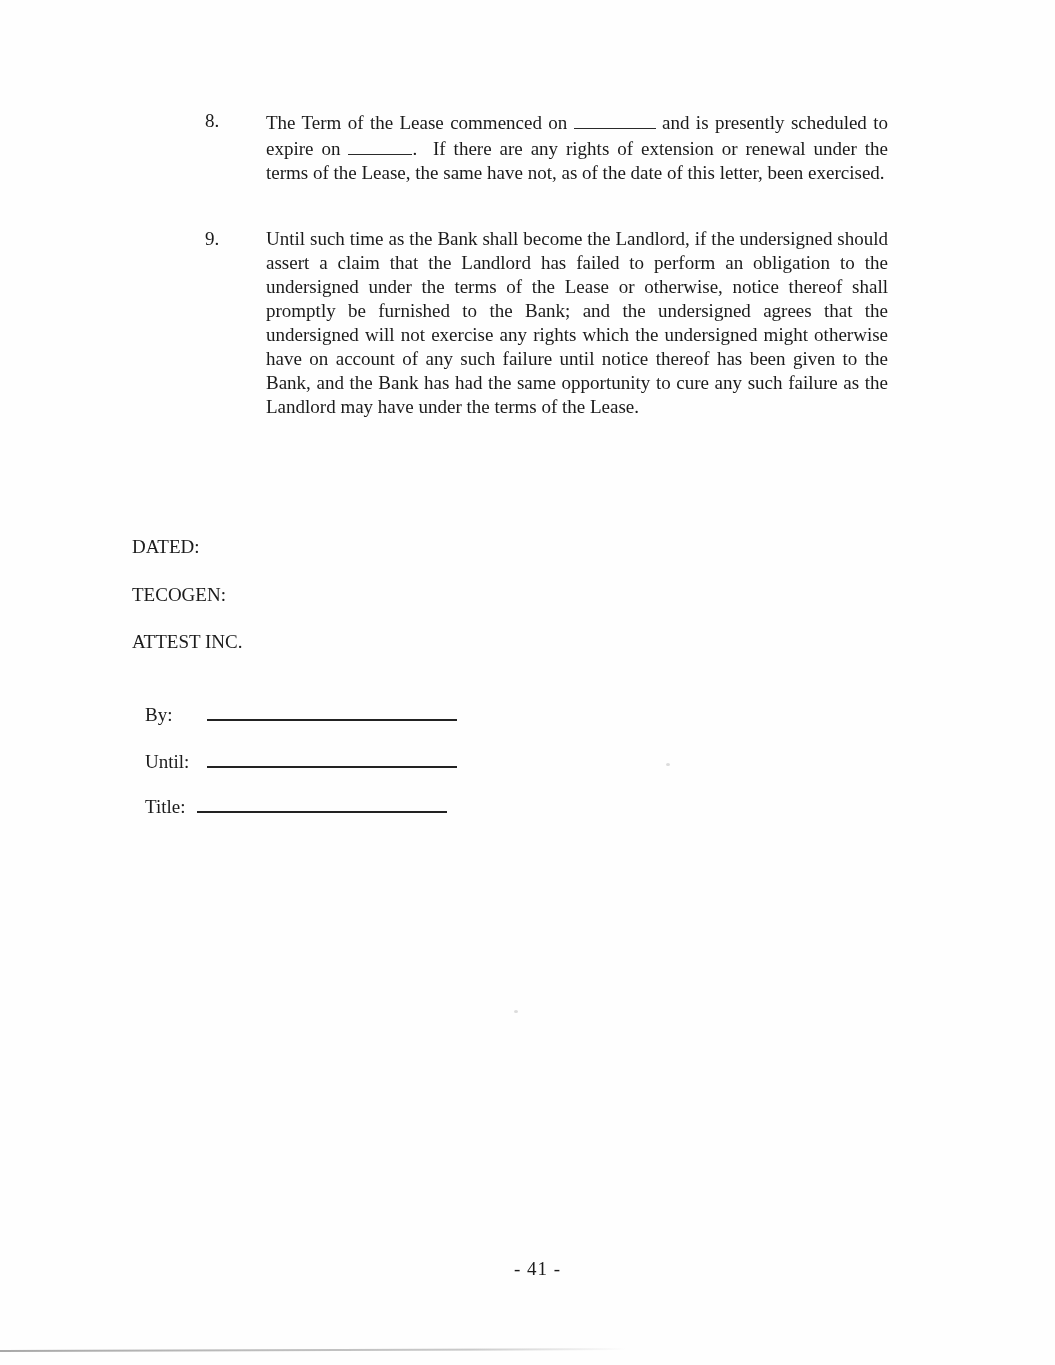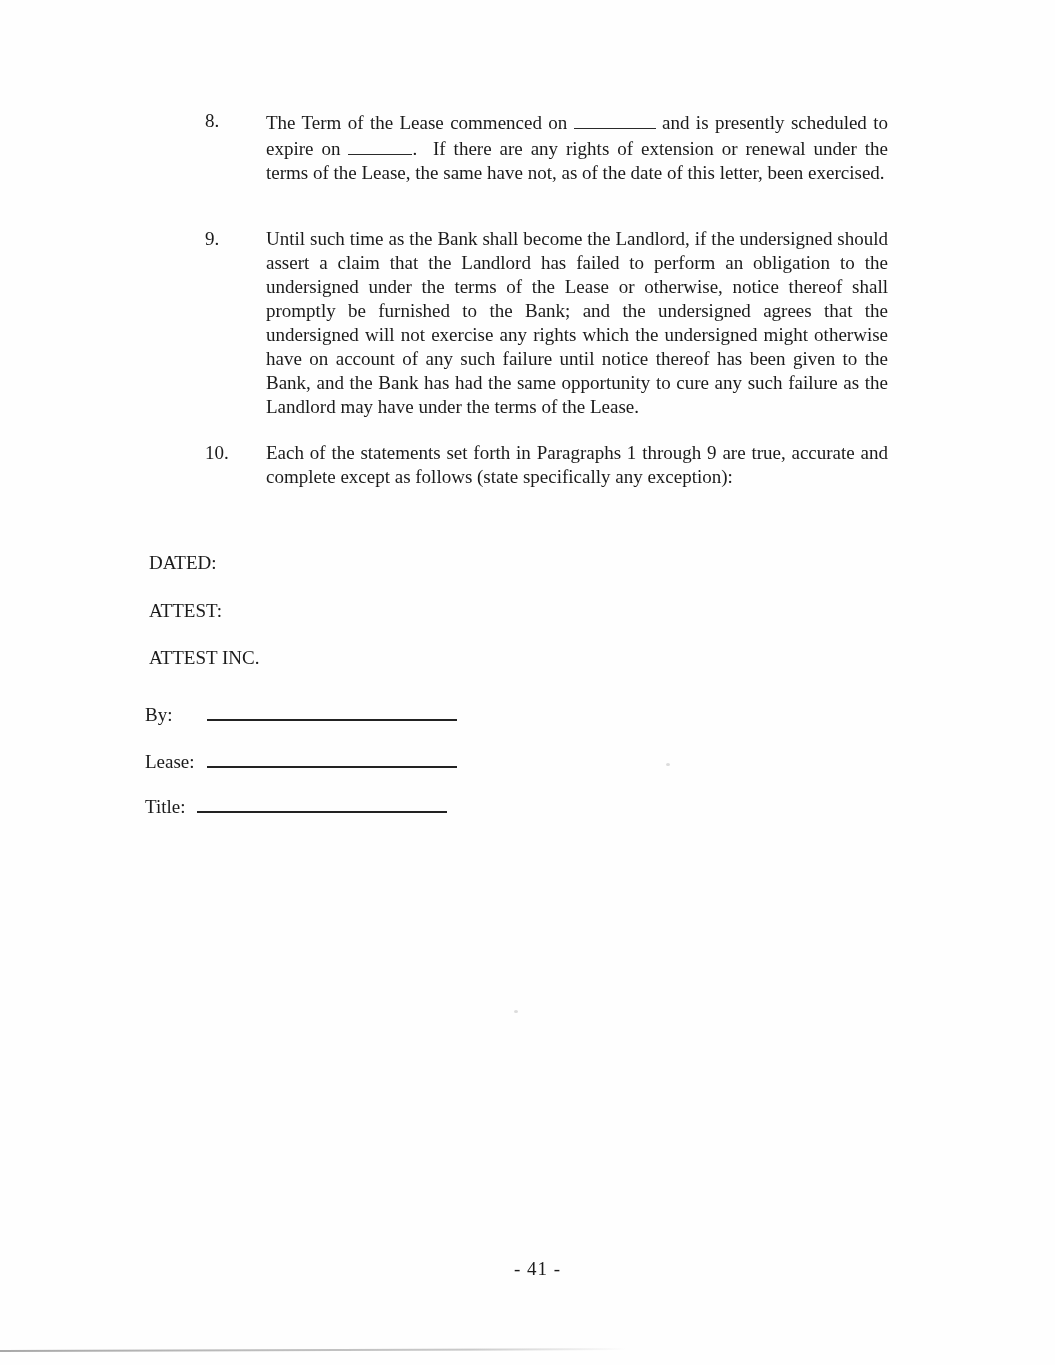--- a/index.html
+++ b/index.html
@@ -38,23 +38,22 @@
     display: inline-block;
     height: 1em;
     border-bottom: 1.7px solid #2a2a2a;
     vertical-align: baseline;
   }
   .blank-1 { width: 82px; }
   .blank-2 { width: 64px; }
   
   .abs-line {
     position: absolute;
-    left: 149px;
+    left: 132px;
     white-space: nowrap;
-    margin-top: 16px;
   }
   
   .sig-row {
     position: absolute;
     left: 145px;
     display: flex;
     align-items: baseline;
   }
   .sig-label { display: inline-block; }
   .w62 { width: 62px; font-family: Liberation Serif, serif; }
@@ -109,35 +108,31 @@
       <span>and is presently scheduled to expire on</span>
       <span class="blank blank-2"></span><span>.&nbsp; If there are any rights of extension or renewal under the terms of the Lease, the same have not, as of the date of this letter, been exercised.</span>
     </div>
   </div>
 
   <div class="para" style="top:227px">
     <span class="num">9.</span>
     <div class="body">Until such time as the Bank shall become the Landlord, if the undersigned should assert a claim that the Landlord has failed to perform an obligation to the undersigned under the terms of the Lease or otherwise, notice thereof shall promptly be furnished to the Bank; and the undersigned agrees that the undersigned will not exercise any rights which the undersigned might otherwise have on account of any such failure until notice thereof has been given to the Bank, and the Bank has had the same opportunity to cure any such failure as the Landlord may have under the terms of the Lease.</div>
   </div>
 
-  <div class="para" style="top:441px">
-    <span class="num">10.</span>
-    <div class="body">Each of the statements set forth in Paragraphs 1 through 9 are true, accurate and complete except as follows (state specifically any exception):</div>
-  </div>
 
   <div class="abs-line" style="top:535px">DATED:</div>
-  <div class="abs-line" style="top:583px">ATTEST:</div>
+  <div class="abs-line" style="top:583px">TECOGEN:</div>
   <div class="abs-line" style="top:630px">ATTEST INC.</div>
 
   <div class="sig-row" style="top:700px">
     <span class="sig-label w62">By:</span>
     <span class="sig-line"></span>
   </div>
   <div class="sig-row" style="top:747px">
-    <span class="sig-label w62">Lease:</span>
+    <span class="sig-label w62">Until:</span>
     <span class="sig-line"></span>
   </div>
   <div class="sig-row" style="top:792px">
     <span class="sig-label w52">Title:</span>
     <span class="sig-line"></span>
   </div>
 
   <div class="footer">- 41 -</div>
 
   <div class="scan-edge"></div>

